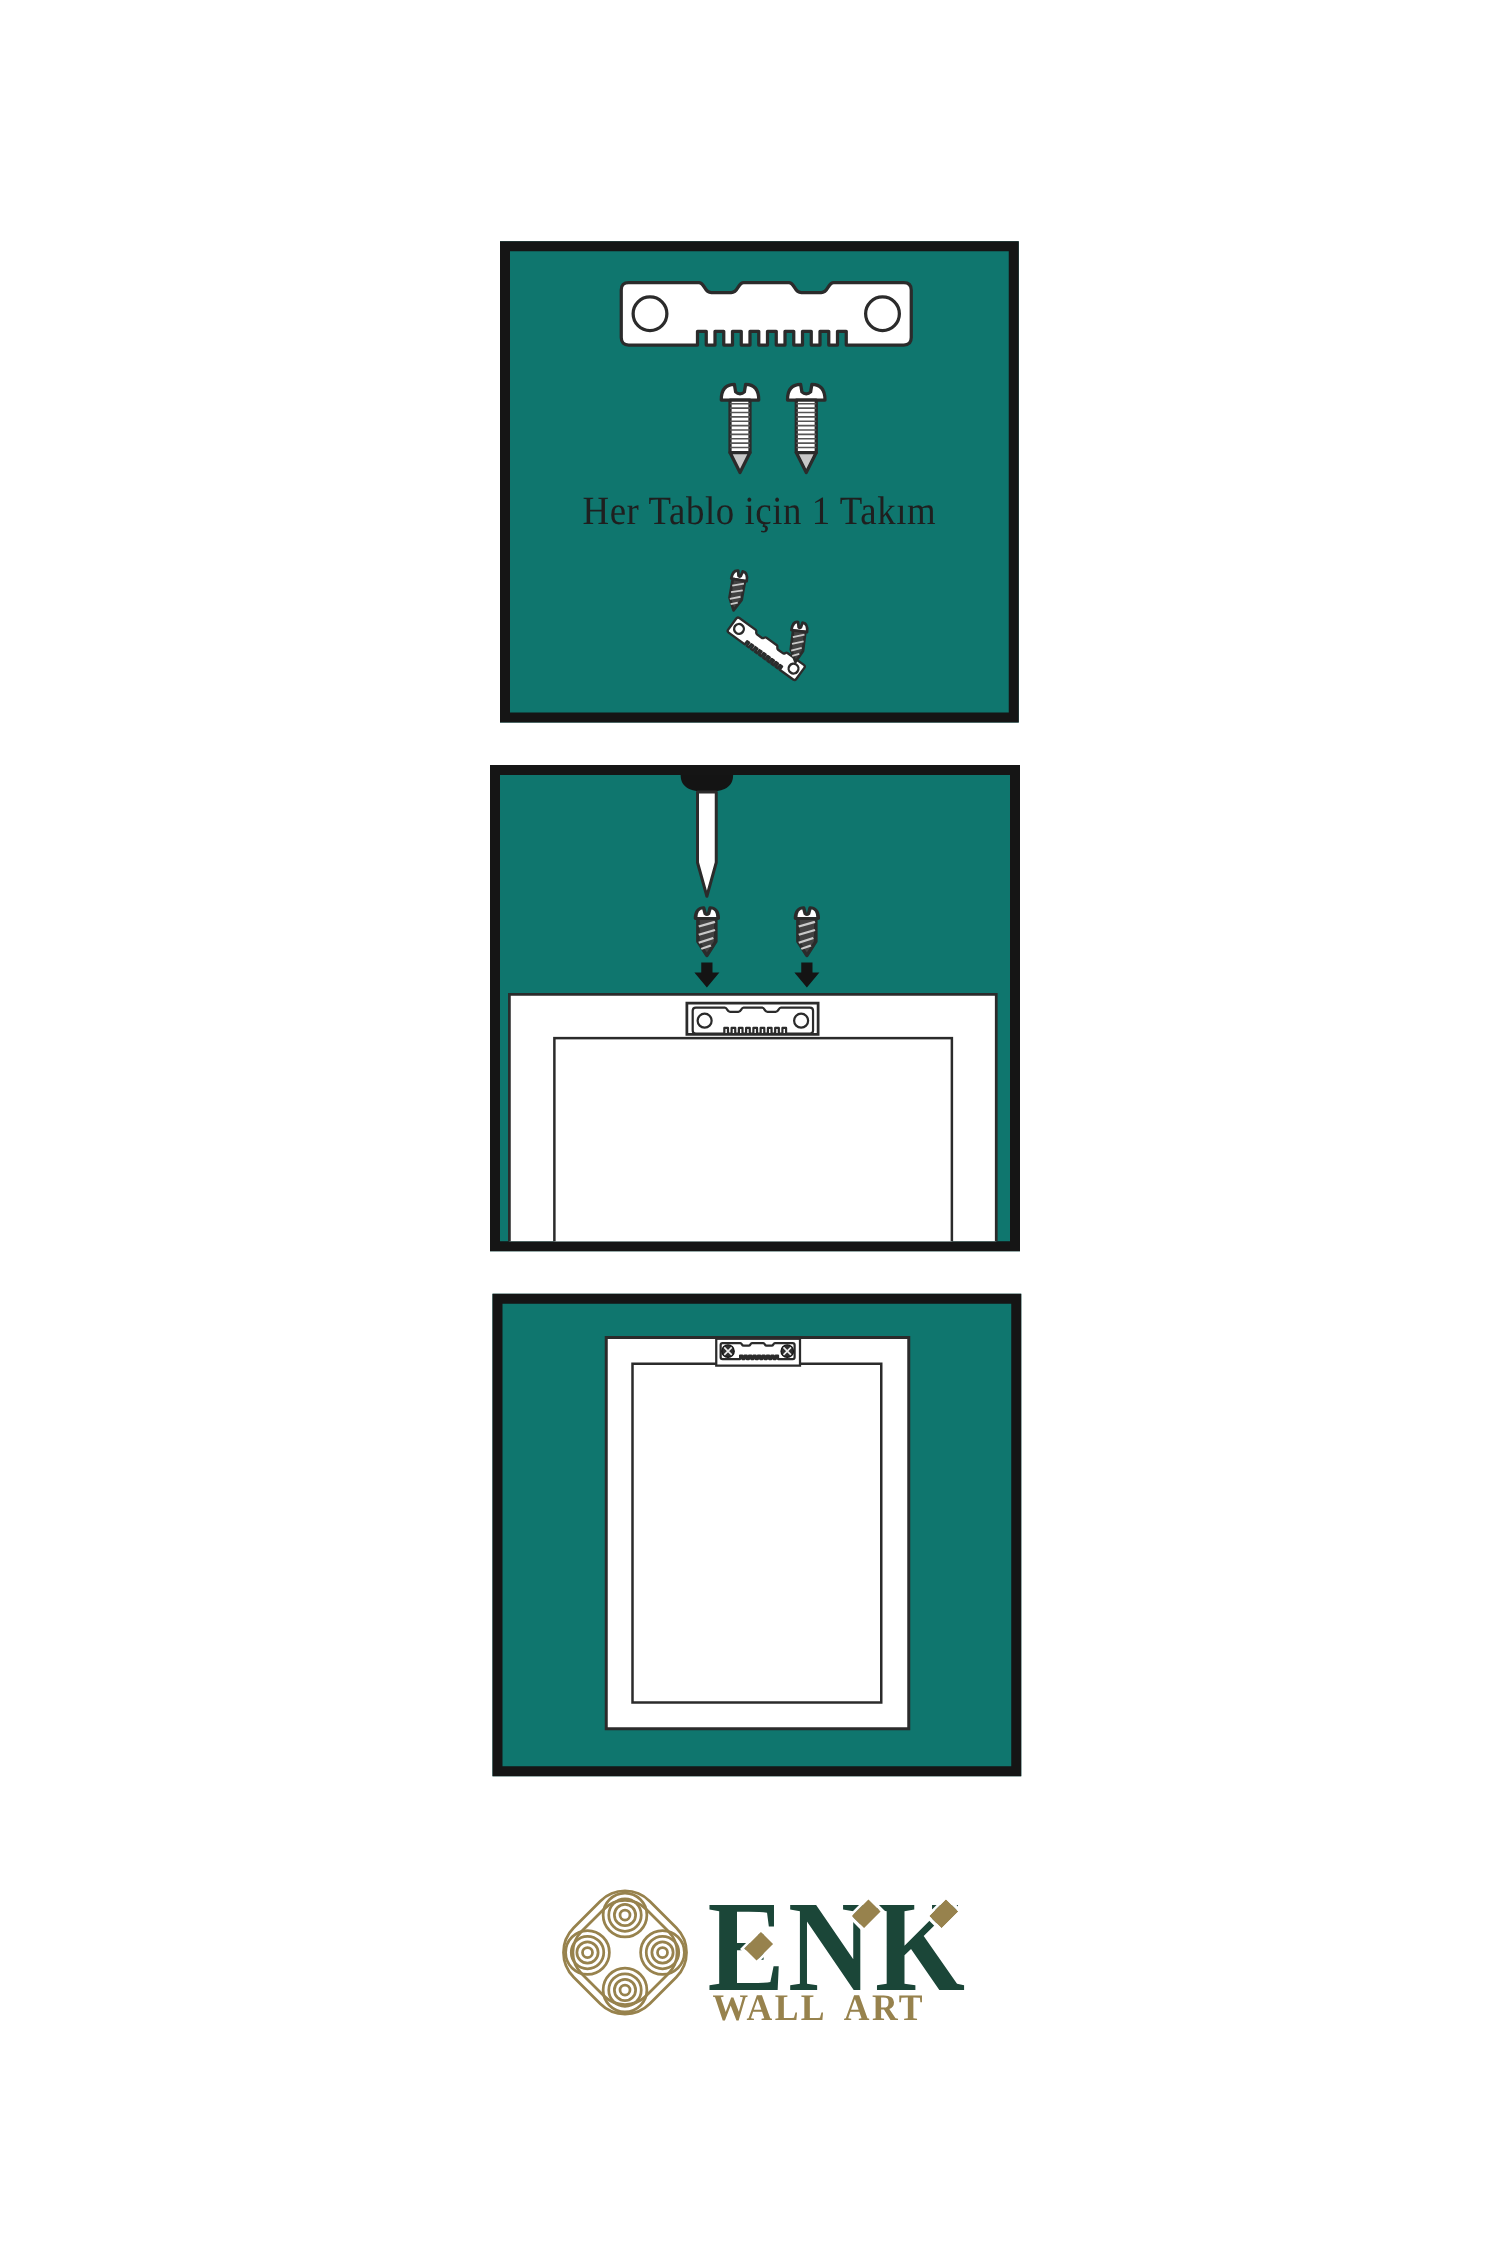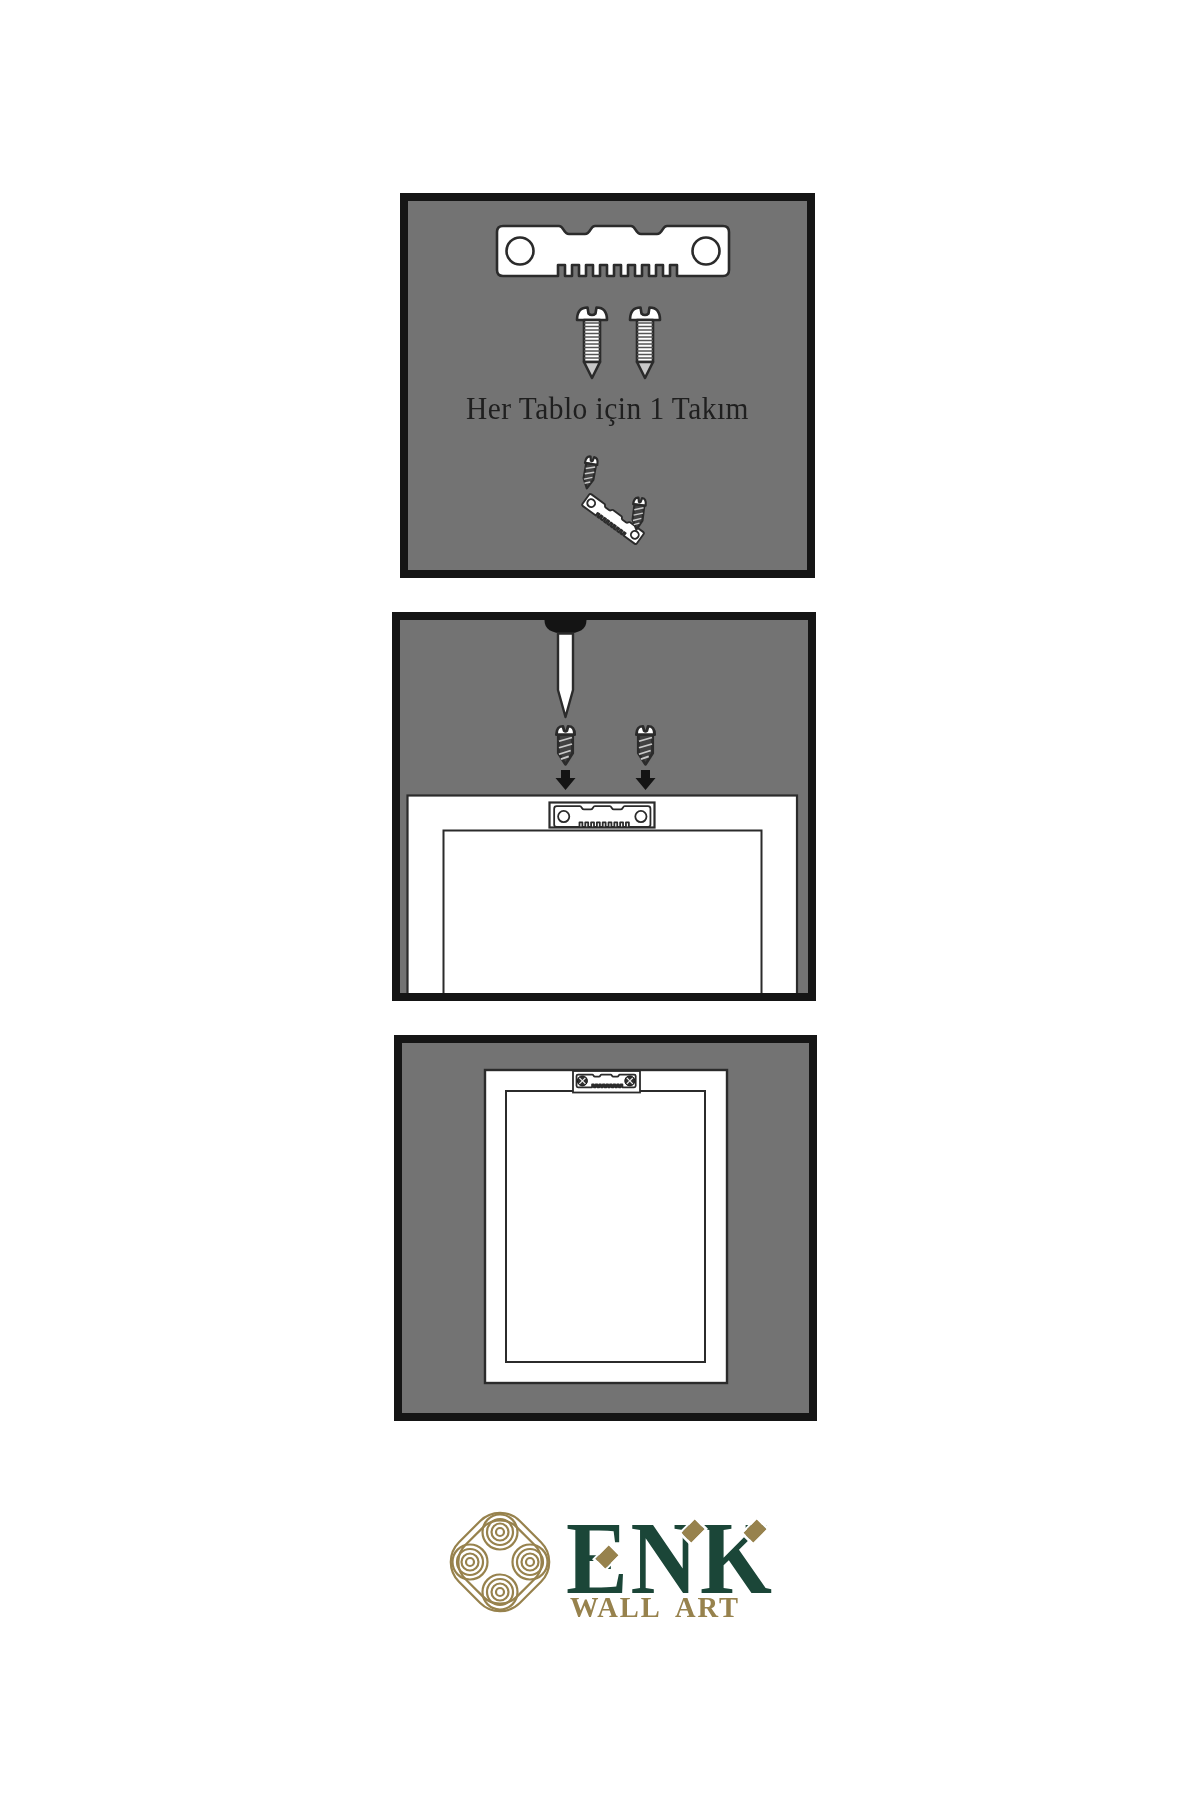--- a/index.html
+++ b/index.html
@@ -1,20 +1,20 @@
 <!DOCTYPE html>
 <html><head>
 <meta charset="utf-8">
 <style>
   html,body{margin:0;padding:0;background:#fff;}
   .sheet{
     position:relative;width:1200px;height:1800px;background:#fff;overflow:hidden;
     font-family:"Liberation Serif", serif;
   }
-  .panel{position:absolute;border:8px solid #151515;background:#737373;box-sizing:border-box;}
+  .panel{position:absolute;border:8px solid #151515;background:#0f766e;box-sizing:border-box;}
   .panel svg{position:absolute;left:0;top:0;}
   #panel1{left:400px;top:193px;width:415px;height:385px;}
   #panel2{left:392px;top:612px;width:424px;height:389px;}
   #panel3{left:394px;top:1035px;width:423px;height:386px;}
   .caption{
     position:absolute;left:0;top:190px;width:100%;text-align:center;
     font-size:32px;line-height:34px;color:#1f1f1f;letter-spacing:.5px;
     transform:scaleX(.92);transform-origin:center;white-space:nowrap;
   }
   .ink{stroke:#2b2b2b;}

